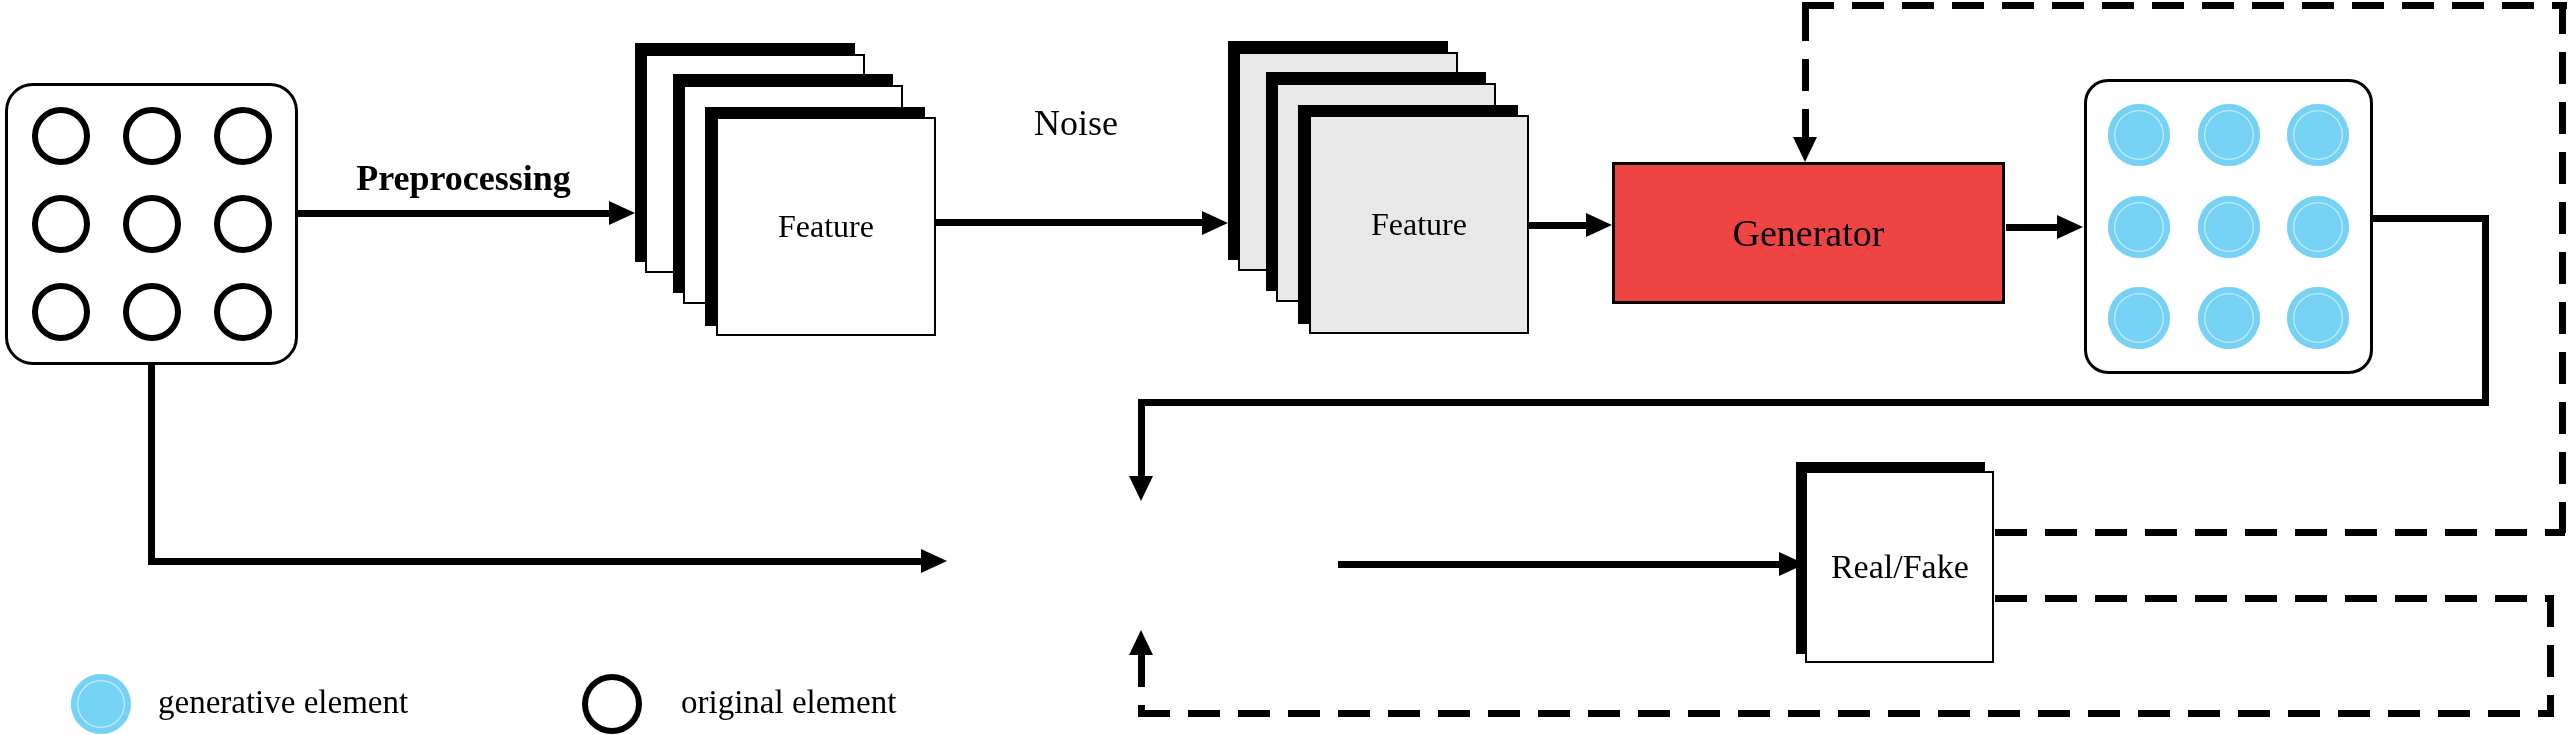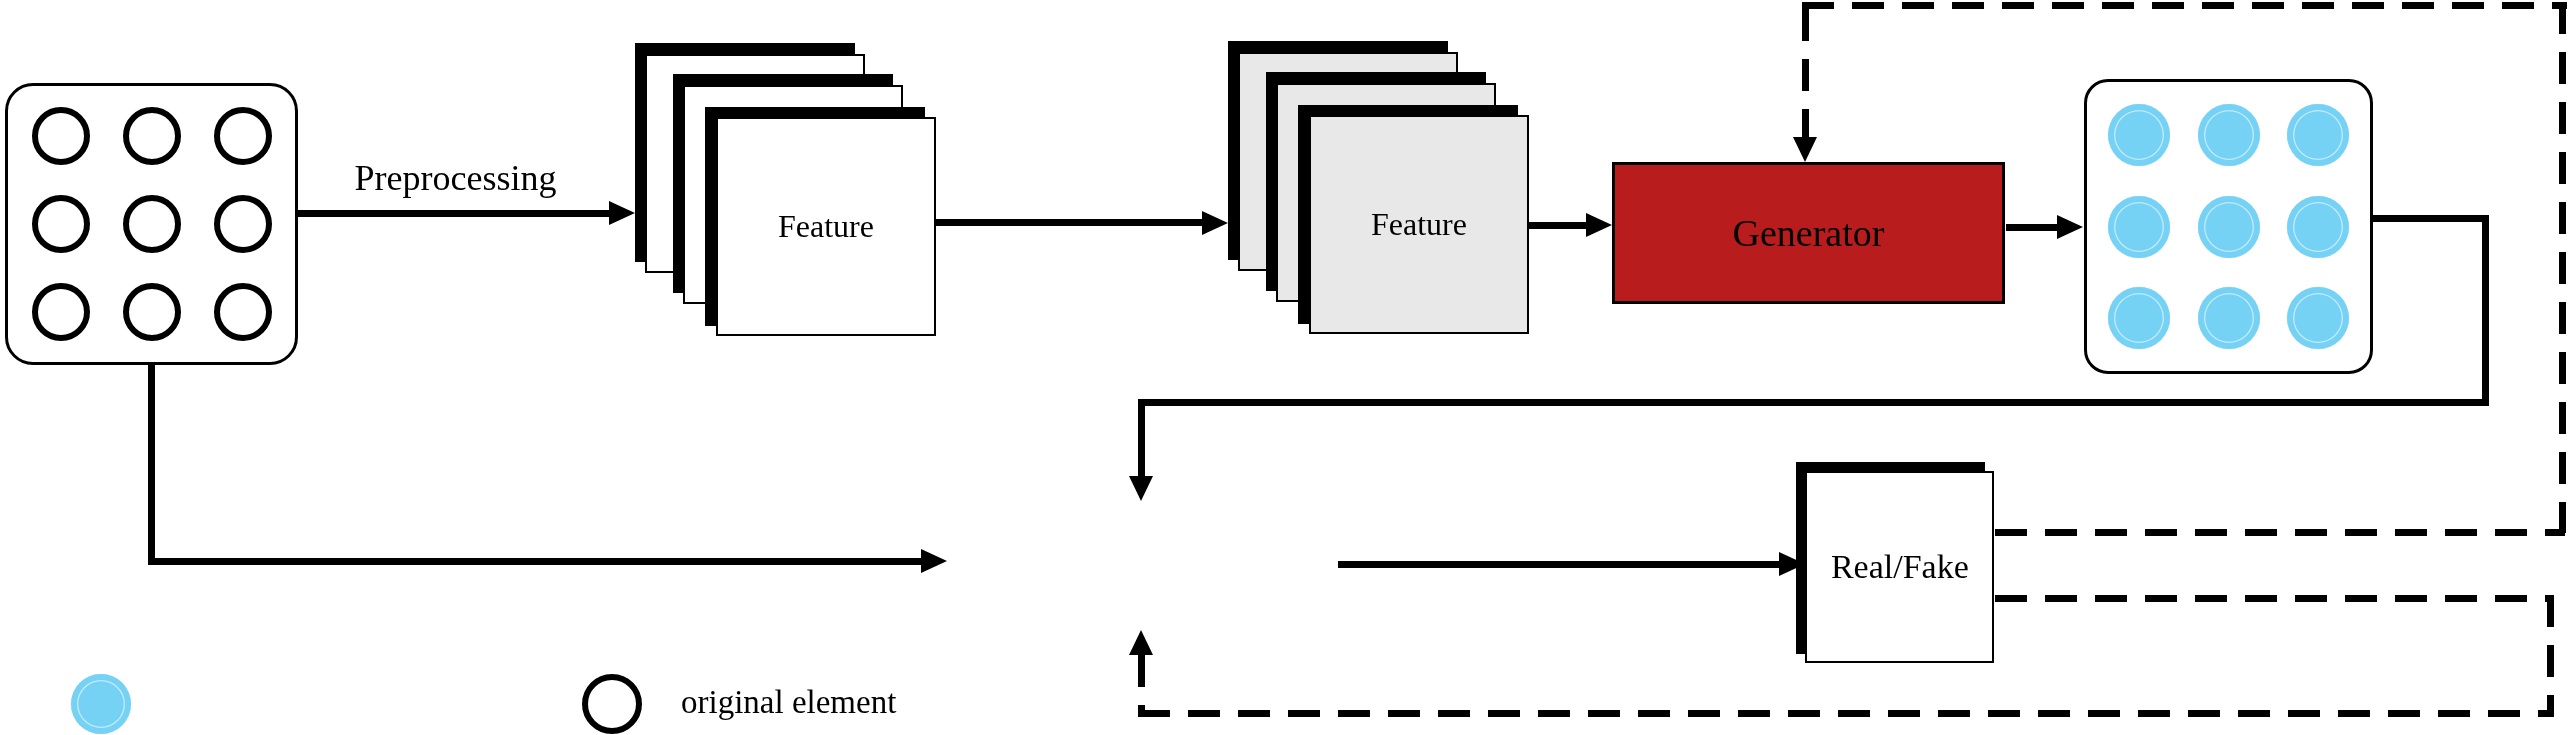--- a/index.html
+++ b/index.html
@@ -28,21 +28,21 @@
   .stack{position:absolute;width:301px;height:293px;}
   .layer{position:absolute;width:220px;height:219px;box-sizing:border-box;}
   .layer.black{background:#000;}
   .layer.page{background:#fff;border:2.6px solid #000;}
   .stack.gray .layer.page{background:#E8E8E8;}
   .layer.front{display:flex;align-items:center;justify-content:center;}
   .layer.front span{font-size:32px;}
   
   .pbox{position:absolute;border:3.3px solid #000;box-sizing:border-box;
     display:flex;align-items:center;justify-content:center;}
-  #generator{left:1612px;top:162px;width:393px;height:142px;background:#b91c1c;}
+  #generator{left:1612px;top:162px;width:393px;height:142px;background:#ef4444;}
   #generator span{font-size:38px;}
   #discriminator{left:947px;top:501px;width:391px;height:129px;background:#E0F1F8;}
   #discriminator span{font-size:36px;}
   
   #realfake{position:absolute;left:1796px;top:462px;width:199px;height:201px;text-align:right;}
   #realfake .back{position:absolute;left:0;top:0;width:189px;height:192px;background:#000;}
   #realfake .page{position:absolute;left:9.3px;top:9.3px;width:189px;height:192px;background:#fff;
     border:2.6px solid #000;box-sizing:border-box;display:flex;align-items:center;justify-content:center;}
   #realfake .page span{font-size:34px;}
   
@@ -64,36 +64,37 @@
     <div class="ring"></div>
     <div class="ring"></div>
     <div class="ring"></div>
     <div class="ring"></div>
     <div class="ring"></div>
     <div class="ring"></div>
     <div class="ring"></div>
     <div class="ring"></div>
   </div>
 
-  <div class="tlabel" style="left:323px;top:154px;width:265px;">Preprocessing</div>
+  <div class="tlabel" style="left:331px;top:154px;width:265px;font-weight:bold;">Preprocessing</div>
   <div class="hline" style="left:298px;top:210px;width:315px;height:6.6px;"></div>
   <div class="tri right" style="left:609px;top:201px;"></div>
 
   <div class="stack" style="left:635px;top:43px;">
     <div class="layer black" style="left:0;top:0;"></div>
     <div class="layer page" style="left:10px;top:11.3px;"></div>
     <div class="layer black" style="left:38px;top:31px;"></div>
     <div class="layer page" style="left:48px;top:42px;"></div>
     <div class="layer black" style="left:70px;top:64px;"></div>
     <div class="layer page front" style="left:81px;top:74px;">
       <span>Feature</span>
     </div>
   </div>
 
   <div class="tlabel" style="left:947px;top:99px;width:258px;">
+    <div>Noise</div>
   </div>
   <div class="hline" style="left:935px;top:219px;width:272px;height:6.6px;"></div>
   <div class="tri right" style="left:1202px;top:211px;"></div>
 
   <div class="stack gray" style="left:1228px;top:41px;">
     <div class="layer black" style="left:0;top:0;"></div>
     <div class="layer page" style="left:10px;top:11.3px;"></div>
     <div class="layer black" style="left:38px;top:31px;"></div>
     <div class="layer page" style="left:48px;top:42px;"></div>
     <div class="layer black" style="left:70px;top:64px;"></div>
@@ -151,17 +152,18 @@
   <div class="dash-v" style="left:1802px;top:8.6px;height:129px;"></div>
   <div class="tri down" style="left:1793px;top:137px;"></div>
 
   <div class="dash-h" style="left:1995px;top:595px;width:559px;"></div>
   <div class="dash-v" style="left:2547px;top:595px;height:122px;"></div>
   <div class="dash-h" style="left:1138px;top:710px;width:1416px;"></div>
   <div class="dash-v" style="left:1138px;top:655px;height:56px;"></div>
   <div class="tri up" style="left:1129px;top:630px;"></div>
 
   <div class="legend-swatch-dot"></div>
+  <div class="legend-text" style="left:158px;top:686px;">generative element</div>
   <div class="legend-swatch-ring"></div>
   <div class="legend-text" style="left:681px;top:686px;">original element</div>
 
 </div>
 
 
 </body></html>

